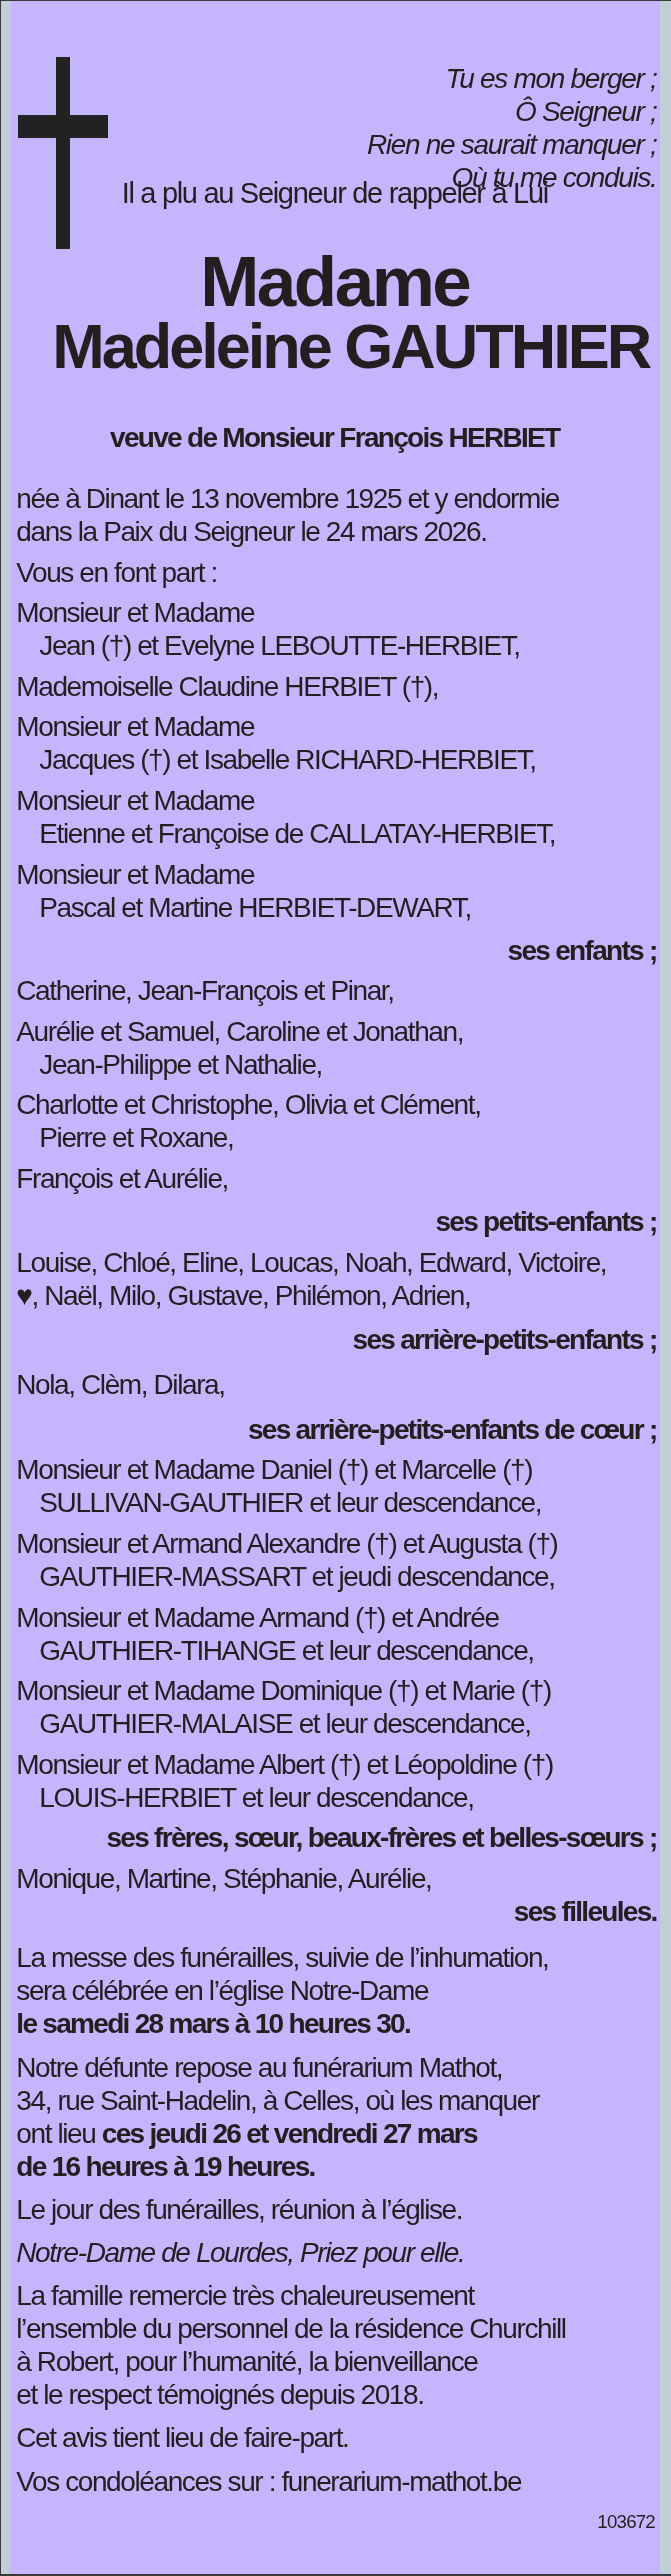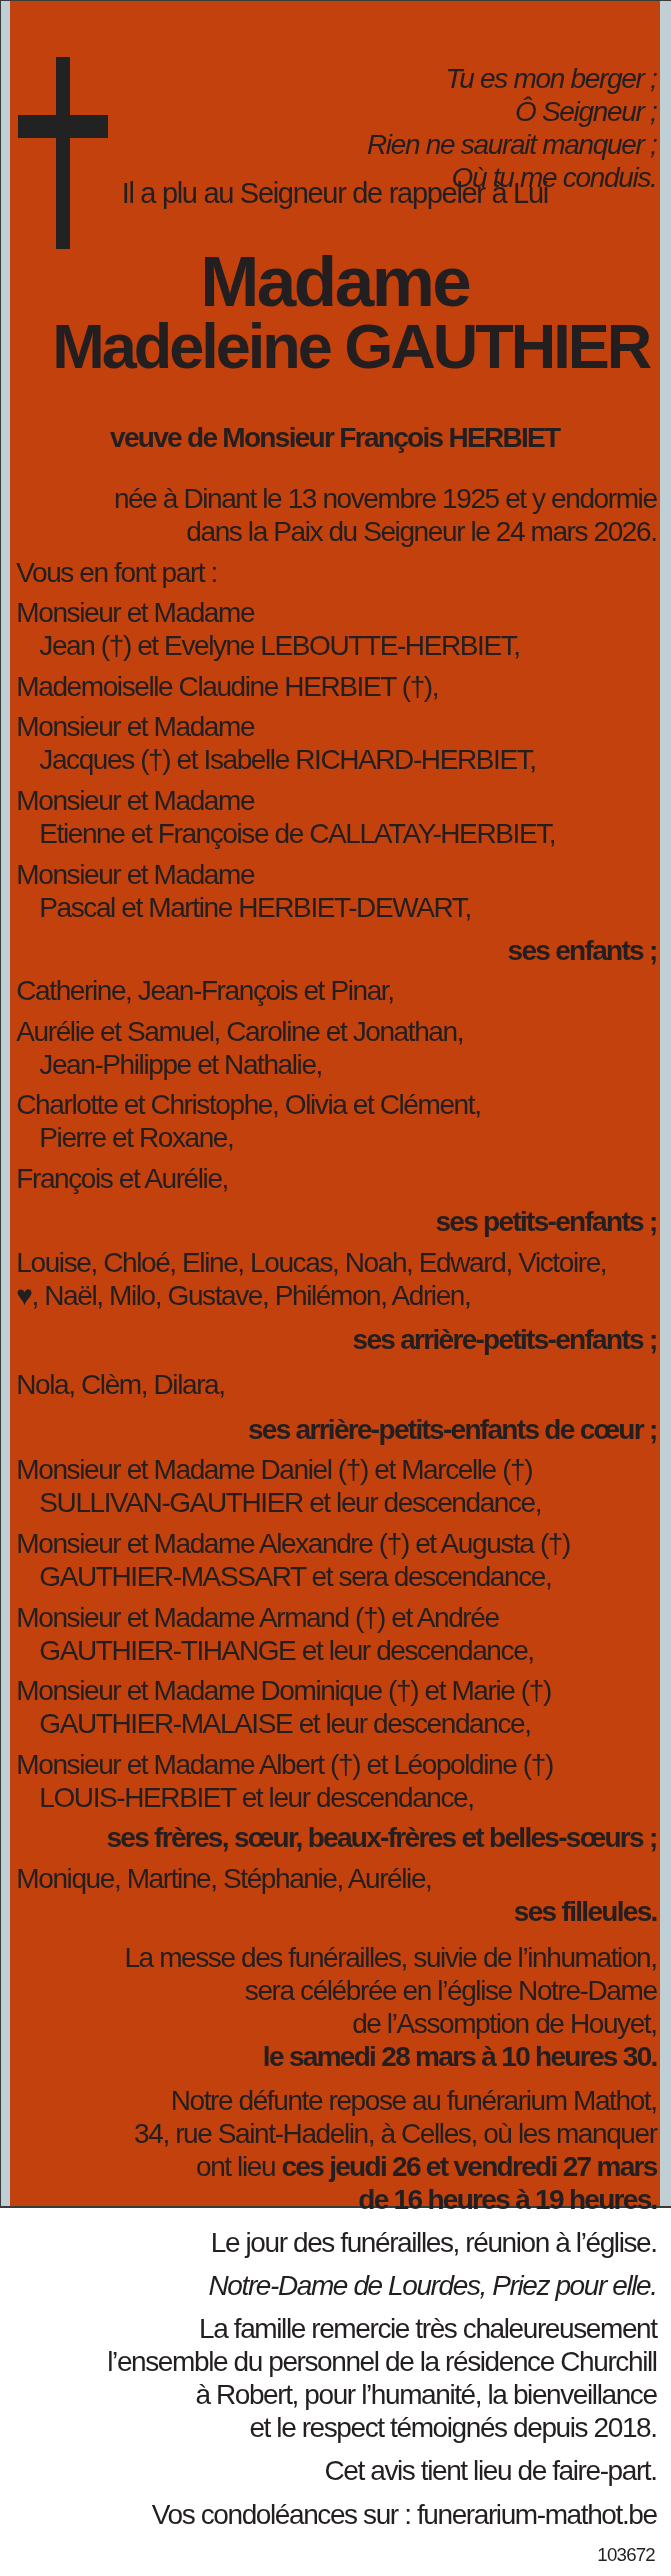--- a/index.html
+++ b/index.html
@@ -3,25 +3,25 @@
   <meta charset="utf-8">
   <style>
     html, body { margin: 0; padding: 0; background: #ffffff; }
     body {
       width: 671px; height: 2576px; overflow: hidden;
       font-family: "Liberation Sans", "DejaVu Sans", sans-serif;
       color: #231f20;
     }
     .frame {
       position: relative;
-      width: 671px; height: 2208px; box-sizing: border-box;
+      width: 671px; height: 2576px; box-sizing: border-box;
       border-top: 1.7px solid #3a3a3a;
       border-left: 1.7px solid #3a3a3a;
       border-bottom: 2.5px solid #3a3a3a;
-      background: #c2410c;
+      background: #c4b5fd;
     }
     .band-left {
       position: absolute; left: 0; top: 0; bottom: 0; width: 8.5px;
       background: #bfcfd6;
     }
     .band-right {
       position: absolute; right: 0; top: 0; bottom: 0; width: 11px;
       background: #bfcfd6;
     }
     .content {
@@ -44,21 +44,21 @@
     .widow { top: 423px; font-size: 28px; font-weight: bold; letter-spacing: -1.7px; }
 
     .body-text {
       position: absolute; left: 6.8px; right: 3.4px; top: 481px;
       font-size: 28px; letter-spacing: -1.4px; line-height: 33px;
     }
     .grp { margin-bottom: 7.6px; }
     .ln { white-space: nowrap; }
     .ind { padding-left: 23px; }
     .rlabel { text-align: right; font-weight: bold; letter-spacing: -1.7px; white-space: nowrap; }
-    .cen { text-align: right; white-space: nowrap; }
+    .cen { text-align: left; white-space: nowrap; }
     .bold { font-weight: bold; letter-spacing: -1.7px; }
     .ital { font-style: italic; }
 
     .refnum { text-align: right; font-size: 18.7px; letter-spacing: -0.8px; margin-top: 6.8px; padding-right: 1.7px; }
 
     
     .banner {
       position: absolute; left: 7.6px; right: 3.4px; top: 2517px; height: 57px;
       background: #c6c6c6; overflow: hidden;
     }
@@ -157,22 +157,22 @@
       <div class="grp rlabel" style="margin-top:11px;">ses arrière-petits-enfants ;</div>
 
       <div class="grp ln" style="margin-top:12px;">Nola, Clèm, Dilara,</div>
       <div class="grp rlabel" style="margin-top:12px;">ses arrière-petits-enfants de cœur ;</div>
 
       <div class="grp">
         <div class="ln">Monsieur et Madame Daniel (†) et Marcelle (†)</div>
         <div class="ln ind">SULLIVAN-GAUTHIER et leur descendance,</div>
       </div>
       <div class="grp">
-        <div class="ln">Monsieur et Madame Alexandre (†) et Augusta (†)</div>
-        <div class="ln ind">GAUTHIER-MASSART et sera descendance,</div>
+        <div class="ln">Monsieur et Armand Alexandre (†) et Augusta (†)</div>
+        <div class="ln ind">GAUTHIER-MASSART et jeudi descendance,</div>
       </div>
       <div class="grp">
         <div class="ln">Monsieur et Madame Armand (†) et Andrée</div>
         <div class="ln ind">GAUTHIER-TIHANGE et leur descendance,</div>
       </div>
       <div class="grp">
         <div class="ln">Monsieur et Madame Dominique (†) et Marie (†)</div>
         <div class="ln ind">GAUTHIER-MALAISE et leur descendance,</div>
       </div>
       <div class="grp">
@@ -180,21 +180,20 @@
         <div class="ln ind">LOUIS-HERBIET et leur descendance,</div>
       </div>
       <div class="grp rlabel" style="margin-top:5.1px;">ses frères, sœur, beaux-frères et belles-sœurs ;</div>
 
       <div class="ln">Monique, Martine, Stéphanie, Aurélie,</div>
       <div class="grp rlabel">ses filleules.</div>
 
       <div class="grp" style="margin-top:13.6px;">
         <div class="cen">La messe des funérailles, suivie de l’inhumation,</div>
         <div class="cen">sera célébrée en l’église Notre-Dame</div>
-        <div class="cen">de l’Assomption de Houyet,</div>
         <div class="cen bold">le samedi 28 mars à 10 heures 30.</div>
       </div>
 
       <div class="grp" style="margin-top:10.2px;">
         <div class="cen">Notre défunte repose au funérarium Mathot,</div>
         <div class="cen">34, rue Saint-Hadelin, à Celles, où les manquer</div>
         <div class="cen">
           <span>ont lieu </span><span class="bold">ces jeudi 26 et vendredi 27 mars</span>
         </div>
         <div class="cen bold">de 16 heures à 19 heures.</div>

